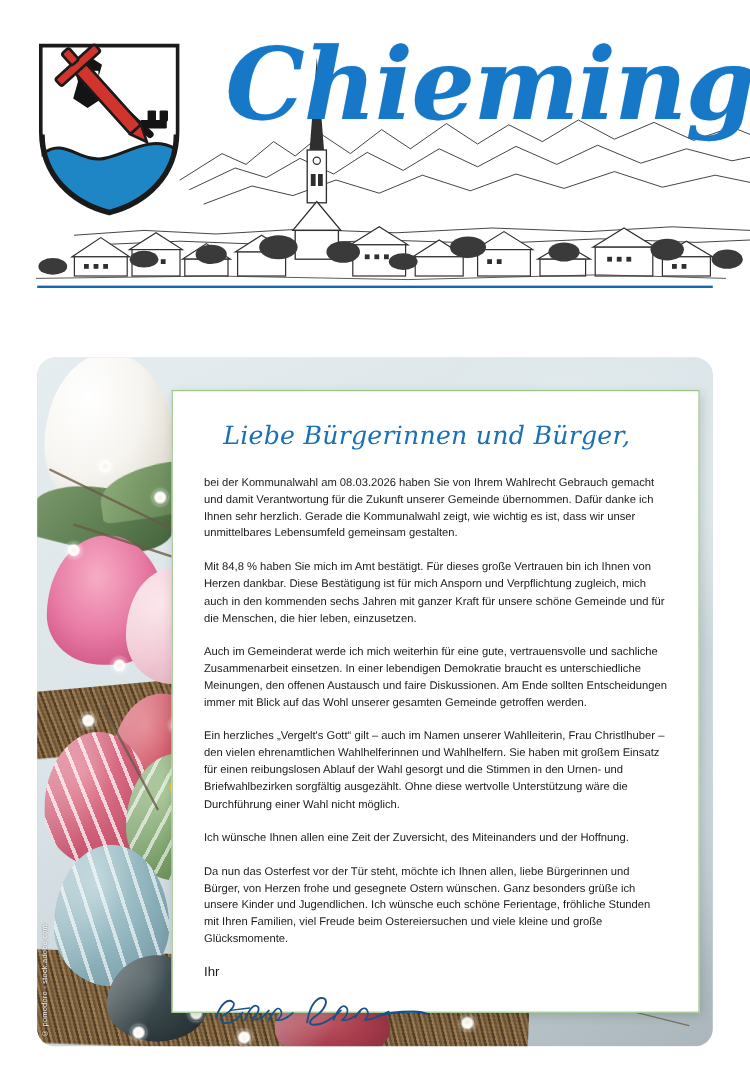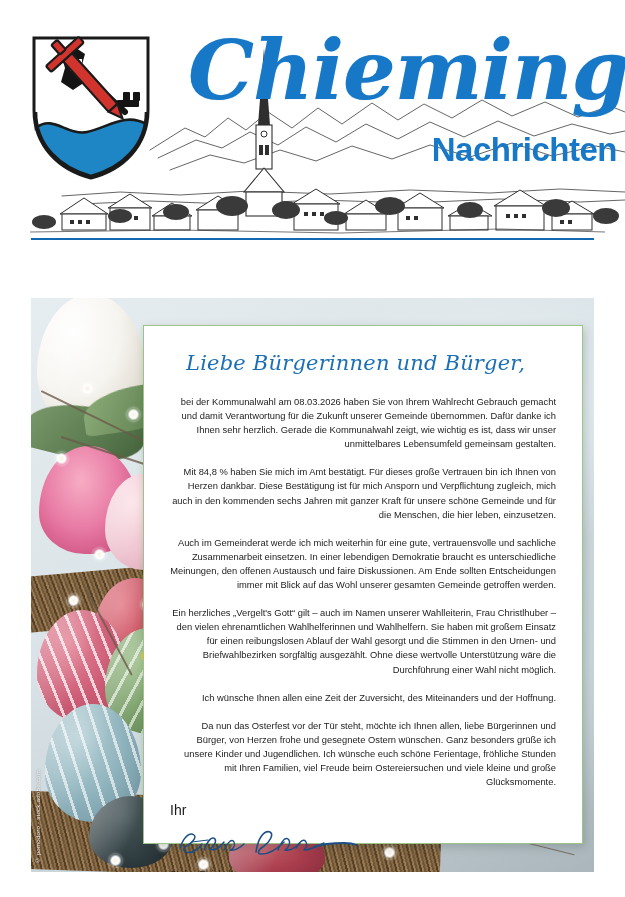--- a/index.html
+++ b/index.html
@@ -103,20 +103,21 @@
 
   
   .hero {
     position: absolute;
     left: 31px;
     top: 298px;
     width: 563px;
     height: 574px;
     overflow: hidden;
     background: #cfd9dd;
+    border-radius: 15px;
   }
 
   .hero-photo {
     position: absolute;
     inset: 0;
     background:
       
       radial-gradient(ellipse 46% 34% at 84% 20%, rgba(232,240,243,0.95), rgba(232,240,243,0) 72%),
       radial-gradient(ellipse 40% 40% at 92% 62%, rgba(205,217,222,0.9), rgba(205,217,222,0) 70%),
       linear-gradient(150deg, #e6edf0 0%, #dbe4e8 38%, #c9d4d9 68%, #aab6bb 100%);
@@ -219,27 +220,27 @@
     letter-spacing: 0.2px;
     white-space: nowrap;
   }
 
   .letter-body p {
     margin: 0 0 14px 0;
     font-family: "Liberation Sans", sans-serif;
     font-size: 9.35px;
     line-height: 14.1px;
     color: #1c1c1c;
-    text-align: right;
+    text-align: left;
     hyphens: none;
   }
 
   .sign-off {
     margin: 6px 0 0 0;
-    font-size: 14px;
+    font-size: 11px;
     line-height: 14.1px;
   }
 
   .signature {
     margin: 9px 0 4px 4px;
     width: 190px;
     height: 34px;
   }
 
   .signer-name,
@@ -366,21 +367,20 @@
 
       <g transform="rotate(-42 70 58)">
         <rect x="64" y="8" width="12" height="74" rx="2" fill="#d1342c" stroke="#1a1a1a" stroke-width="2.2"></rect>
         <path d="M64 82 L70 96 L76 82 Z" fill="#d1342c" stroke="#1a1a1a" stroke-width="2.2"></path>
         <rect x="48" y="6" width="44" height="8" rx="2" fill="#d1342c" stroke="#1a1a1a" stroke-width="2.2"></rect>
         <rect x="66" y="-6" width="8" height="13" rx="2" fill="#d1342c" stroke="#1a1a1a" stroke-width="2.2"></rect>
       </g>
     </svg>
 
     <div class="wordmark">Chieminger</div>
-    <div class="subwordmark">Nachrichten</div>
 
     <div class="banner">Amtsblatt der Gemeinde Chieming und des Schulverbandes Chieming</div>
 
   </div>
 
   <div class="hero">
 
     <div class="hero-photo">
 
       <div class="nest-band" style="top:268px; width:260px; height:56px; transform:rotate(-5deg);"></div>

